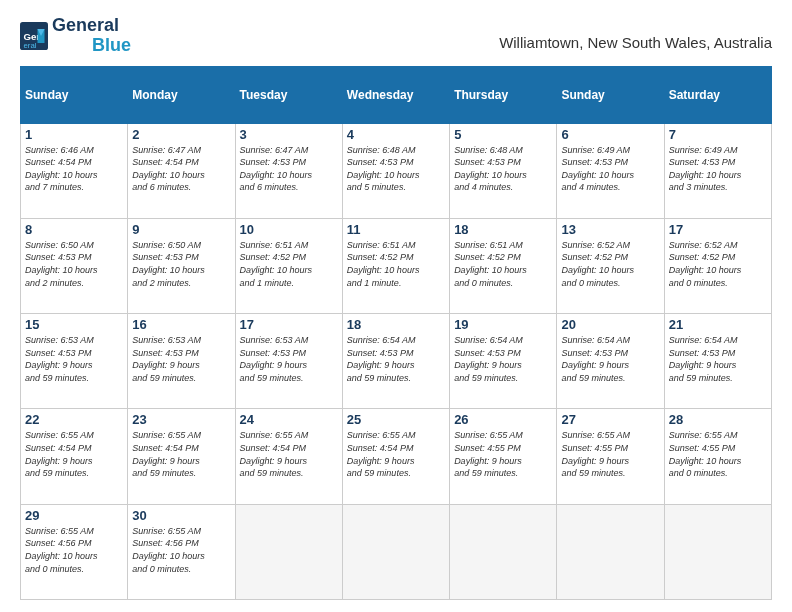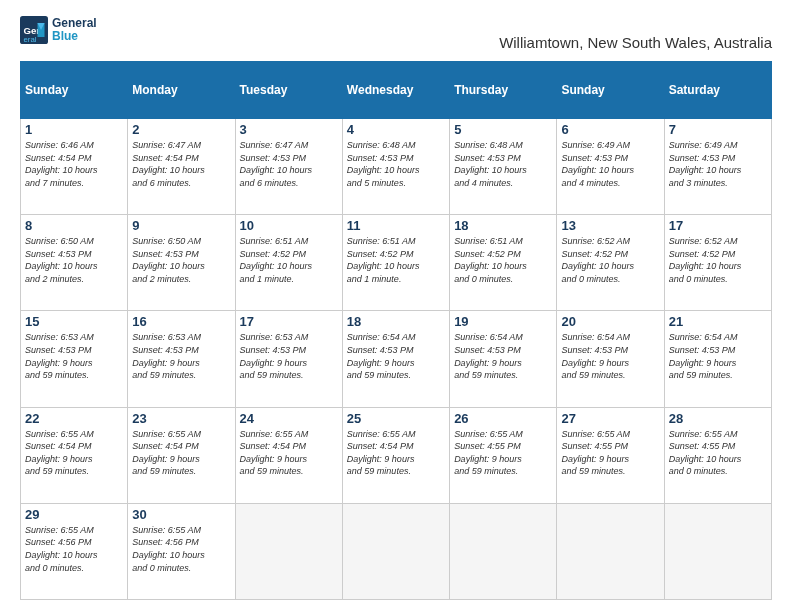--- a/index.html
+++ b/index.html
@@ -21,27 +21,28 @@
       display: flex;
       align-items: flex-start;
       justify-content: space-between;
       margin-bottom: 10px;
     }
     .logo {
       display: flex;
       align-items: center;
     }
     .logo-text {
-      font-size: 12px;
+      font-size: 18px;
       font-weight: bold;
       color: #1a3a5c;
       line-height: 1.1;
     }
     .logo-text span {
       color: #2196c4;
+      margin-left: 40px;
     }
     .logo-icon {
       width: 28px;
       height: 28px;
       margin-right: 4px;
     }
     .title-block {
       text-align: right;
     }
     .main-title {

